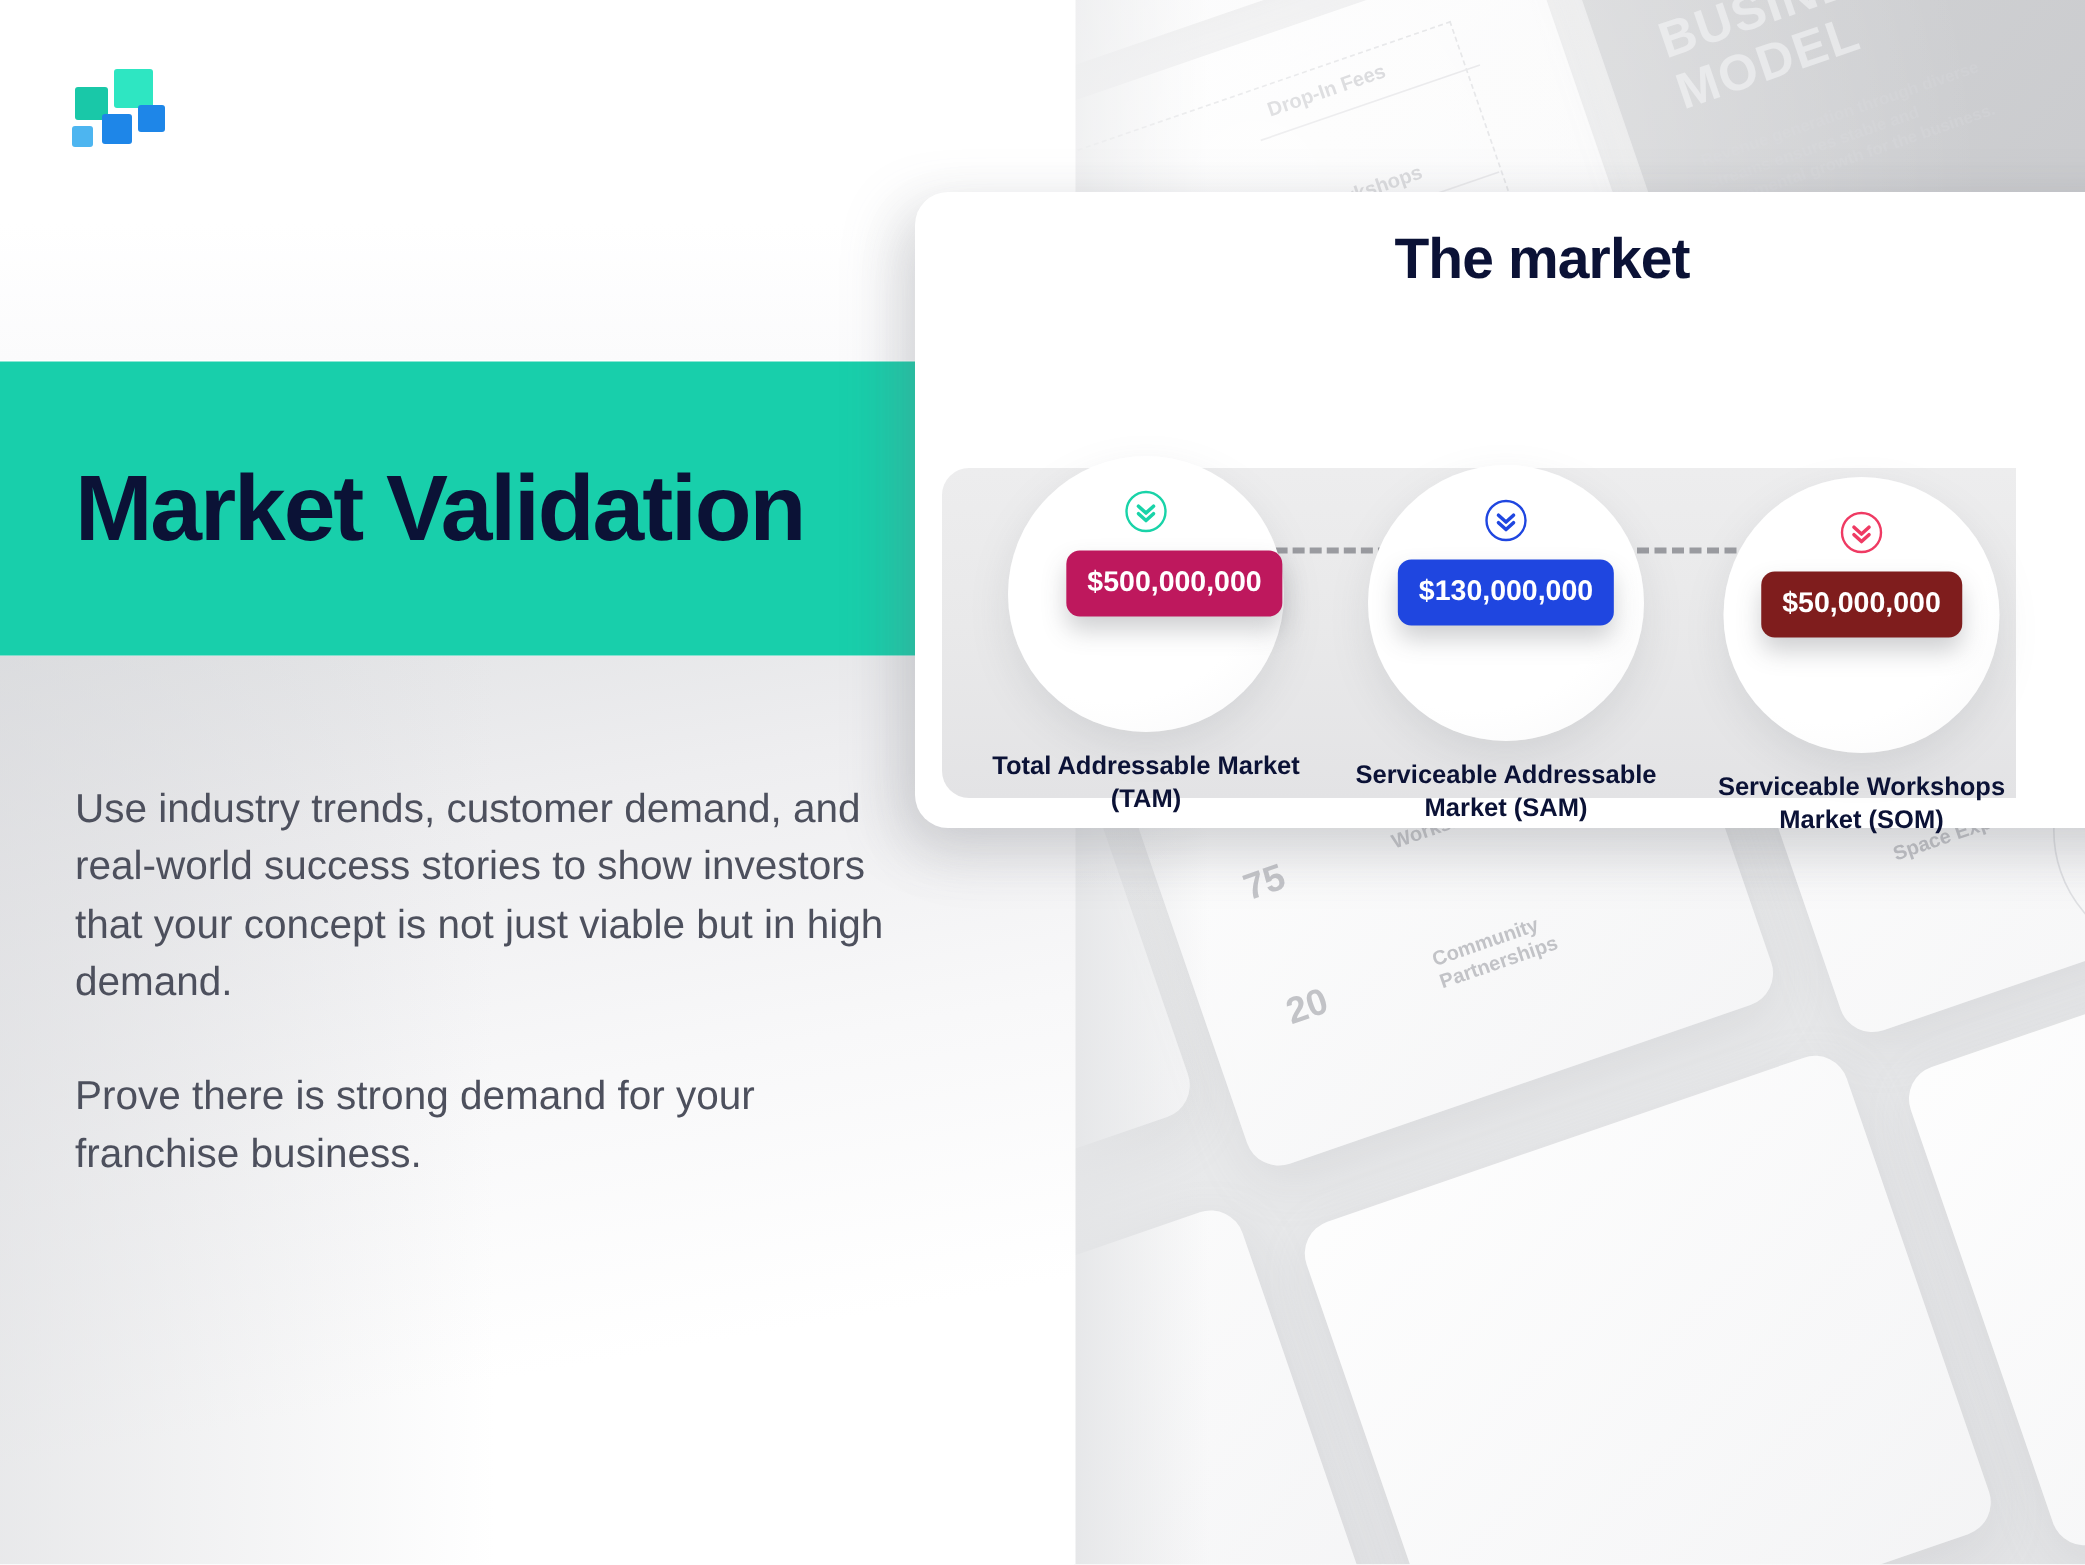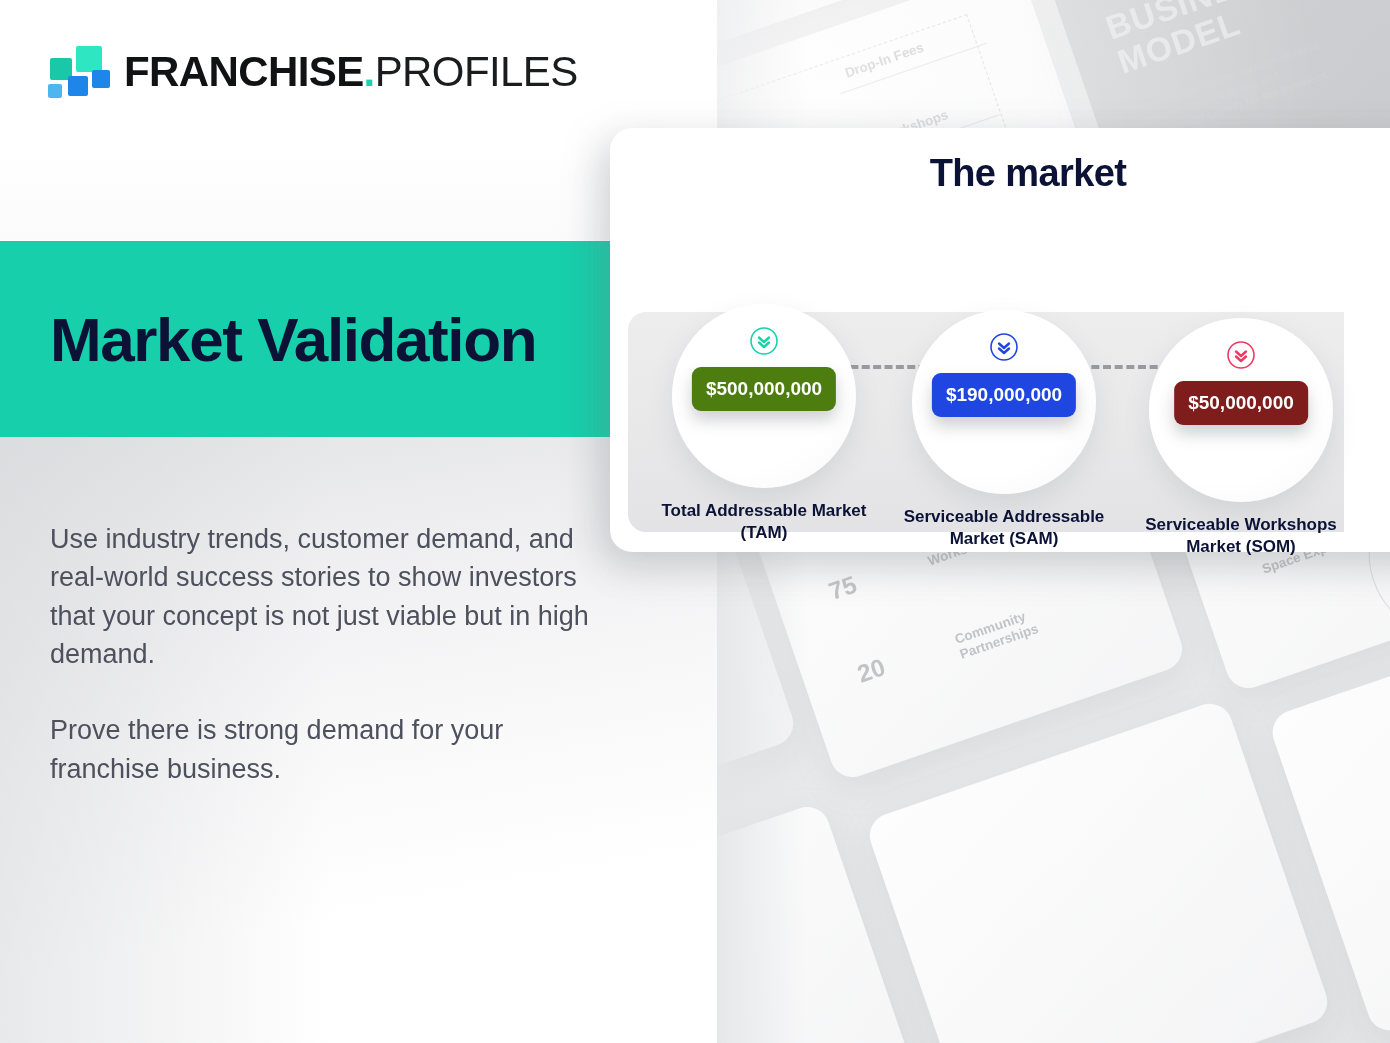--- a/index.html
+++ b/index.html
@@ -226,25 +226,20 @@
 <div class="left-bottom"></div>
 
 <div class="logo">
   <div class="logo-mark">
     <span class="sq" style="left:2px;  top:14px; width:22px; height:22px; background:#19c8a8;"></span>
     <span class="sq" style="left:28px; top:2px;  width:26px; height:26px; background:#2ee6c2;"></span>
     <span class="sq" style="left:20px; top:32px; width:20px; height:20px; background:#1e86e8;"></span>
     <span class="sq" style="left:44px; top:26px; width:18px; height:18px; background:#1e86e8;"></span>
     <span class="sq" style="left:0px;  top:40px; width:14px; height:14px; background:#4db5f0;"></span>
   </div>
-  <div class="logo-word">
-    <span class="lw-bold">FRANCHISE</span>
-      <span class="lw-dot" style="color:#19d3b0">.</span>
-      <span class="lw-light">PROFILES</span>
-  </div>
 </div>
 
 <div class="banner">
   <h1>Market Validation</h1>
 </div>
 
 <div class="copy">
   <p>Use industry trends, customer demand, and real-world success stories to show investors that your concept is not just viable but in high demand.</p>
   <p>Prove there is strong demand for your franchise business.</p>
 </div>
@@ -260,34 +255,34 @@
 
     <div class="node node-tam">
       <div class="bubble"></div>
       <div class="chev">
         <svg viewBox="0 0 30 30" width="30" height="30">
           <circle cx="15" cy="15" r="13" fill="none" stroke="#19d3a8" stroke-width="1.6"></circle>
           <polyline points="10,11.5 15,16 20,11.5" fill="none" stroke="#19d3a8" stroke-width="2.4" stroke-linecap="round" stroke-linejoin="round"></polyline>
           <polyline points="10,16.5 15,21 20,16.5" fill="none" stroke="#19d3a8" stroke-width="2.4" stroke-linecap="round" stroke-linejoin="round"></polyline>
         </svg>
       </div>
-      <div class="badge" style="background:#4d7c0f;">$500,000,000</div>
+      <div class="badge" style="background:#be185d;margin-left:19px;">$500,000,000</div>
       <div class="node-label">Total Addressable Market (TAM)</div>
     </div>
 
     <div class="node node-sam">
       <div class="bubble"></div>
       <div class="chev">
         <svg viewBox="0 0 30 30" width="30" height="30">
           <circle cx="15" cy="15" r="13" fill="none" stroke="#1f46e0" stroke-width="1.6"></circle>
           <polyline points="10,11.5 15,16 20,11.5" fill="none" stroke="#1f46e0" stroke-width="2.4" stroke-linecap="round" stroke-linejoin="round"></polyline>
           <polyline points="10,16.5 15,21 20,16.5" fill="none" stroke="#1f46e0" stroke-width="2.4" stroke-linecap="round" stroke-linejoin="round"></polyline>
         </svg>
       </div>
-      <div class="badge" style="background:#1f46e0;">$190,000,000</div>
+      <div class="badge" style="background:#1f46e0;">$130,000,000</div>
       <div class="node-label">Serviceable Addressable Market (SAM)</div>
     </div>
 
     <div class="node node-som">
       <div class="bubble"></div>
       <div class="chev">
         <svg viewBox="0 0 30 30" width="30" height="30">
           <circle cx="15" cy="15" r="13" fill="none" stroke="#ef3a63" stroke-width="1.6"></circle>
           <polyline points="10,11.5 15,16 20,11.5" fill="none" stroke="#ef3a63" stroke-width="2.4" stroke-linecap="round" stroke-linejoin="round"></polyline>
           <polyline points="10,16.5 15,21 20,16.5" fill="none" stroke="#ef3a63" stroke-width="2.4" stroke-linecap="round" stroke-linejoin="round"></polyline>

